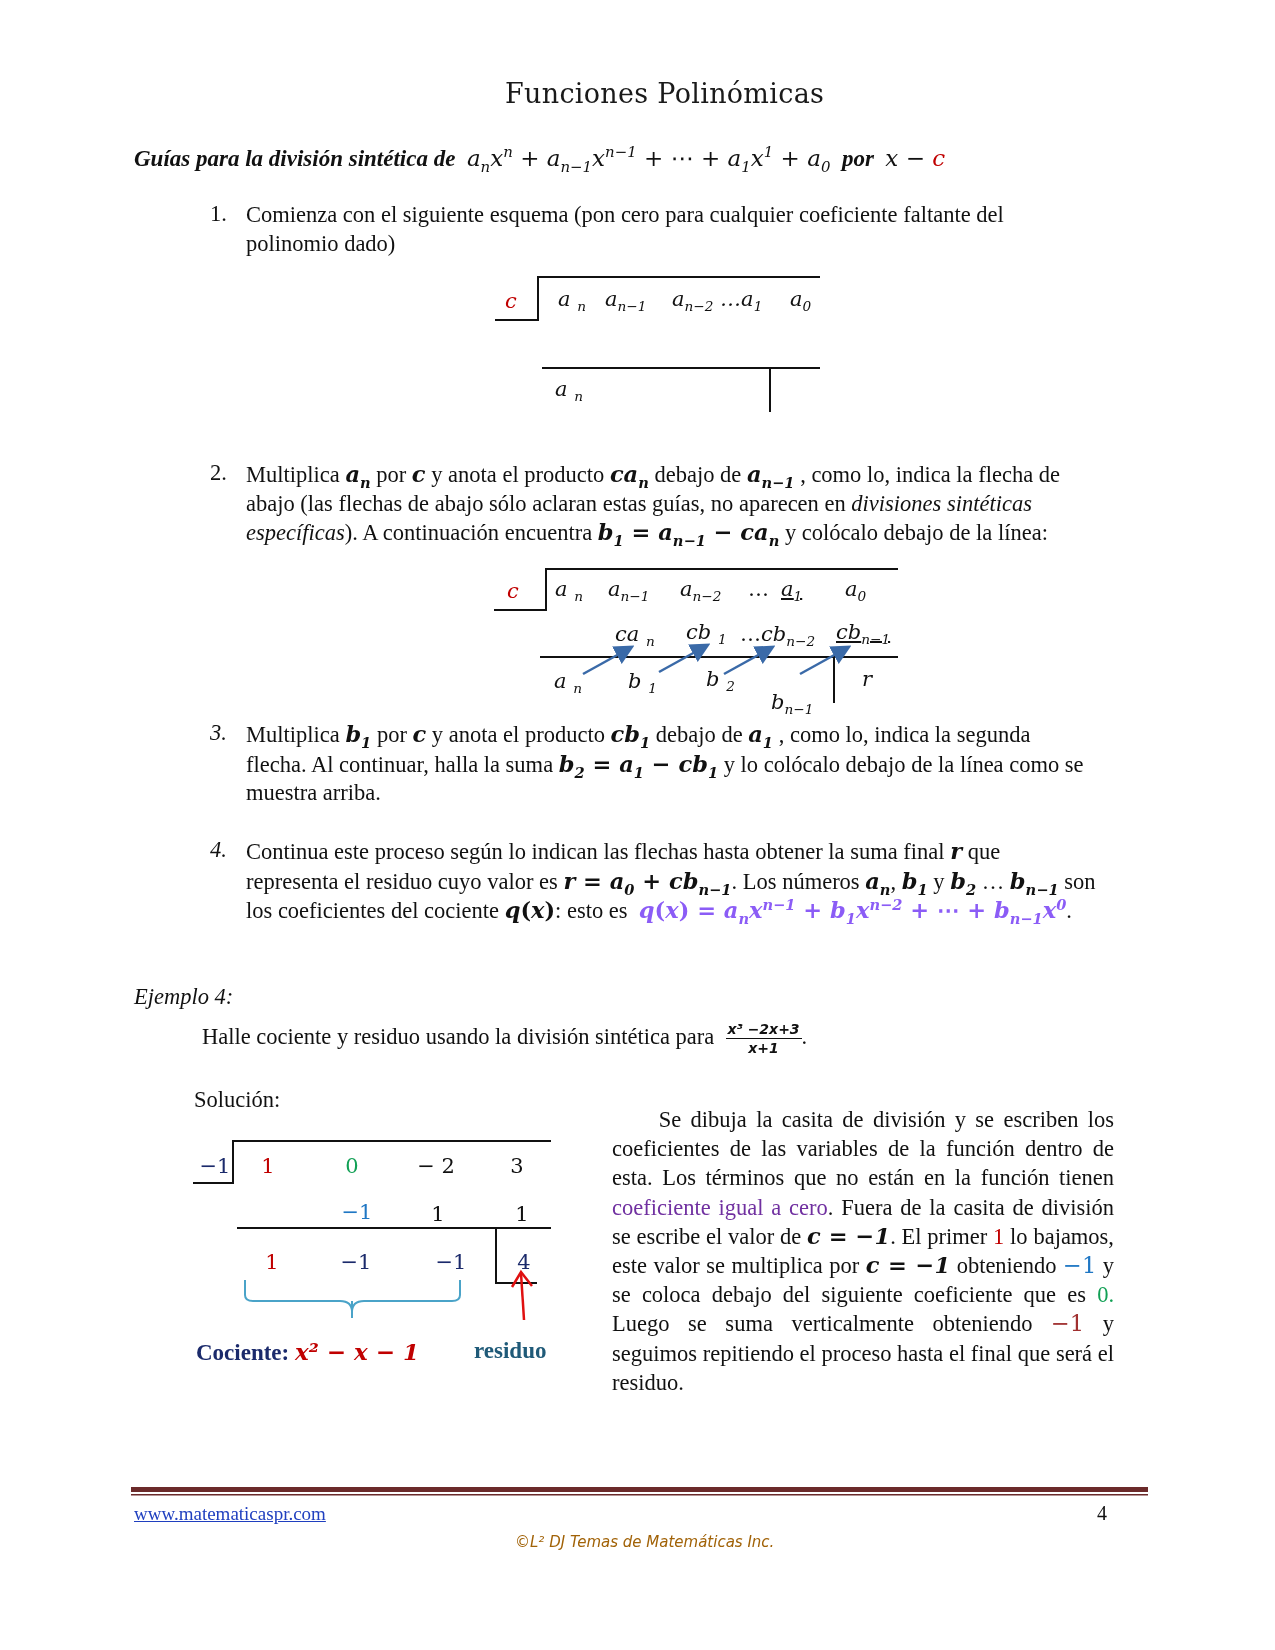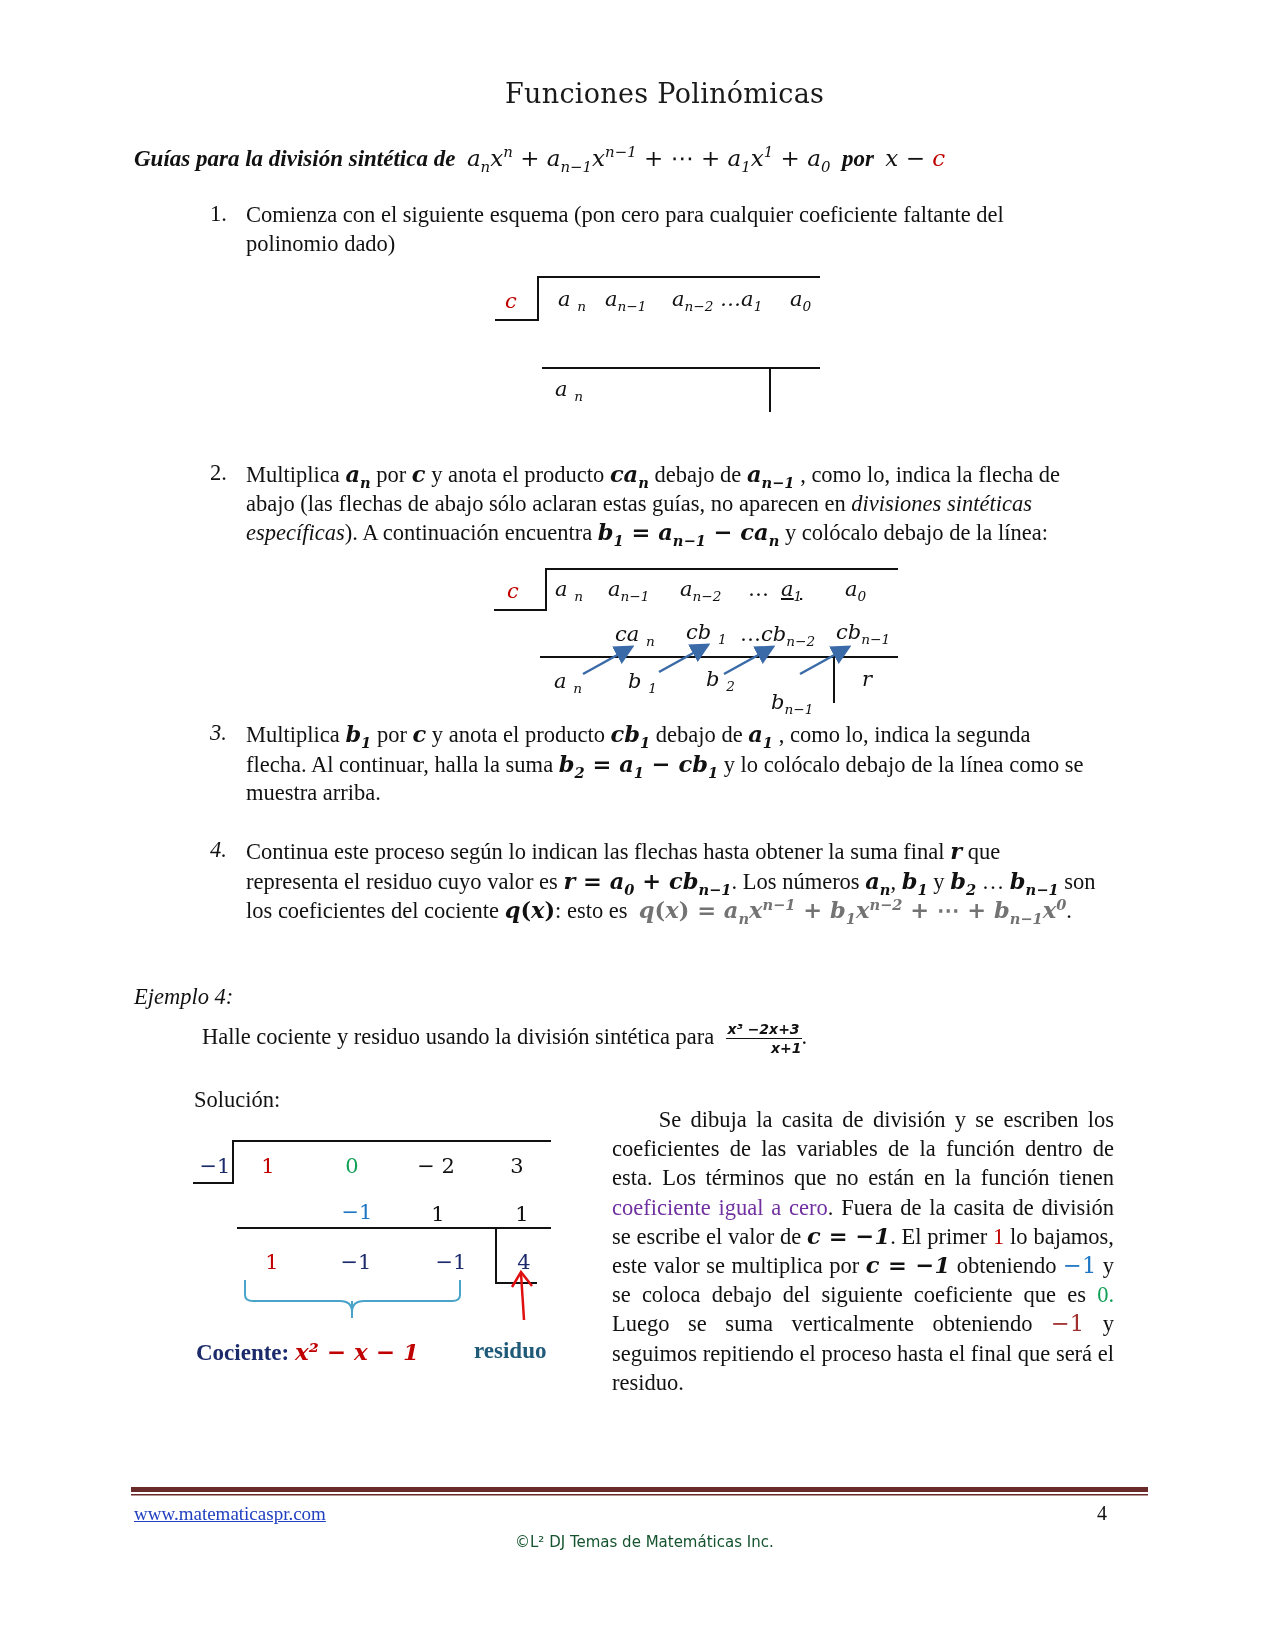--- a/index.html
+++ b/index.html
@@ -13,29 +13,29 @@
   .body { font-size: 22.5px; line-height: 29px; }
   .para { position: absolute; font-size: 22.5px; line-height: 28.5px; text-align: justify; text-align-last: left; }
   .num { position: absolute; font-size: 22.5px; }
   .red { color: #c00000; }
   .blue { color: #1f77c4; }
   .navy { color: #1b2a6b; }
   .green { color: #12a055; }
   .purple { color: #7030a0; }
   .darkred { color: #a03030; }
   .teal { color: #1f5a78; }
-  .qx { color: #737373; }
+  .qx { color: #8b5cf6; }
   sub, sup { font-size: 65%; line-height: 0; }
   .sch { font-family: "DejaVu Serif", serif; font-style: italic; font-size: 21px; position: absolute; white-space: nowrap; }
   .ex { font-family: "DejaVu Serif", serif; font-size: 21px; position: absolute; white-space: nowrap; transform: translateX(-50%); }
   .footer-url { color: #1f3fbf; text-decoration: underline; font-size: 19px; }
   .footer-num { font-size: 20px; }
-  .footer-copy { font-size: 15px; font-family: "DejaVu Sans", sans-serif; color: #14532d; }
+  .footer-copy { font-size: 15px; font-style: italic; font-family: "DejaVu Sans", sans-serif; color: #a16207; }
   svg.lines { position: absolute; left: 0; top: 0; }
-  .frac { display: inline-block; vertical-align: middle; text-align: right; font-family: "DejaVu Sans", sans-serif; font-size: 14px; line-height: 18px; }
+  .frac { display: inline-block; vertical-align: middle; text-align: center; font-family: "DejaVu Sans", sans-serif; font-size: 14px; line-height: 18px; }
   .frac .top { display: block; border-bottom: 1.3px solid #111; padding: 0 2px; }
   .frac .bot { display: block; }
 </style>
 </head>
 <body>
 
 <svg class="lines" width="1275" height="1650">
   <defs>
     <marker id="arrBlue" markerWidth="8" markerHeight="8" refX="6" refY="4" orient="auto">
       <path d="M0,0 L8,4 L0,8 Z" fill="#3a6aa8"></path>
@@ -108,21 +108,21 @@
 <div class="sch red" style="left:507px; top:579px;">c</div>
 <div class="sch" style="left:555px; top:577px;">a <sub>n</sub></div>
 <div class="sch" style="left:608px; top:577px;">a<sub>n−1</sub></div>
 <div class="sch" style="left:680px; top:577px;">a<sub>n−2</sub></div>
 <div class="sch" style="left:748px; top:577px; font-style:normal;">…</div>
 <div class="sch" style="left:781px; top:577px;text-decoration:underline;">a<sub>1</sub></div>
 <div class="sch" style="left:845px; top:577px;">a<sub>0</sub></div>
 <div class="sch" style="left:615px; top:622px;">ca <sub>n</sub></div>
 <div class="sch" style="left:686px; top:620px;">cb <sub>1</sub></div>
 <div class="sch" style="left:740px; top:622px;"><span class="mu">…</span>cb<sub>n−2</sub></div>
-<div class="sch" style="left:836px; top:620px;">cb<sub>n−1</sub></div>
+<div class="sch" style="left:836px; top:620px;text-decoration:underline;">cb<sub>n−1</sub></div>
 <div class="sch" style="left:554px; top:669px;">a <sub>n</sub></div>
 <div class="sch" style="left:628px; top:669px;">b <sub>1</sub></div>
 <div class="sch" style="left:706px; top:667px;">b <sub>2</sub></div>
 <div class="sch" style="left:771px; top:690px;">b<sub>n−1</sub></div>
 <div class="sch" style="left:862px; top:667px;">r</div>
 
 <div class="num" style="left:210px; top:720px; font-style:italic;">3.</div>
 <div class="para" style="left:246px; top:720px; width:900px;">
   <span>Multiplica</span> <span class="m">b<sub>1</sub></span> <span>por</span> <span class="m">c</span> <span>y anota el producto</span> <span class="m">cb<sub>1</sub></span> <span>debajo de</span> <span class="m">a<sub>1</sub></span> <span>, como lo, indica la segunda</span><br>
   <span>flecha. Al continuar, halla la suma</span> <span class="m">b<sub>2</sub> <span class="mu">=</span> a<sub>1</sub> <span class="mu">−</span> cb<sub>1</sub></span> <span>y lo colócalo debajo de la línea como se</span><br>

